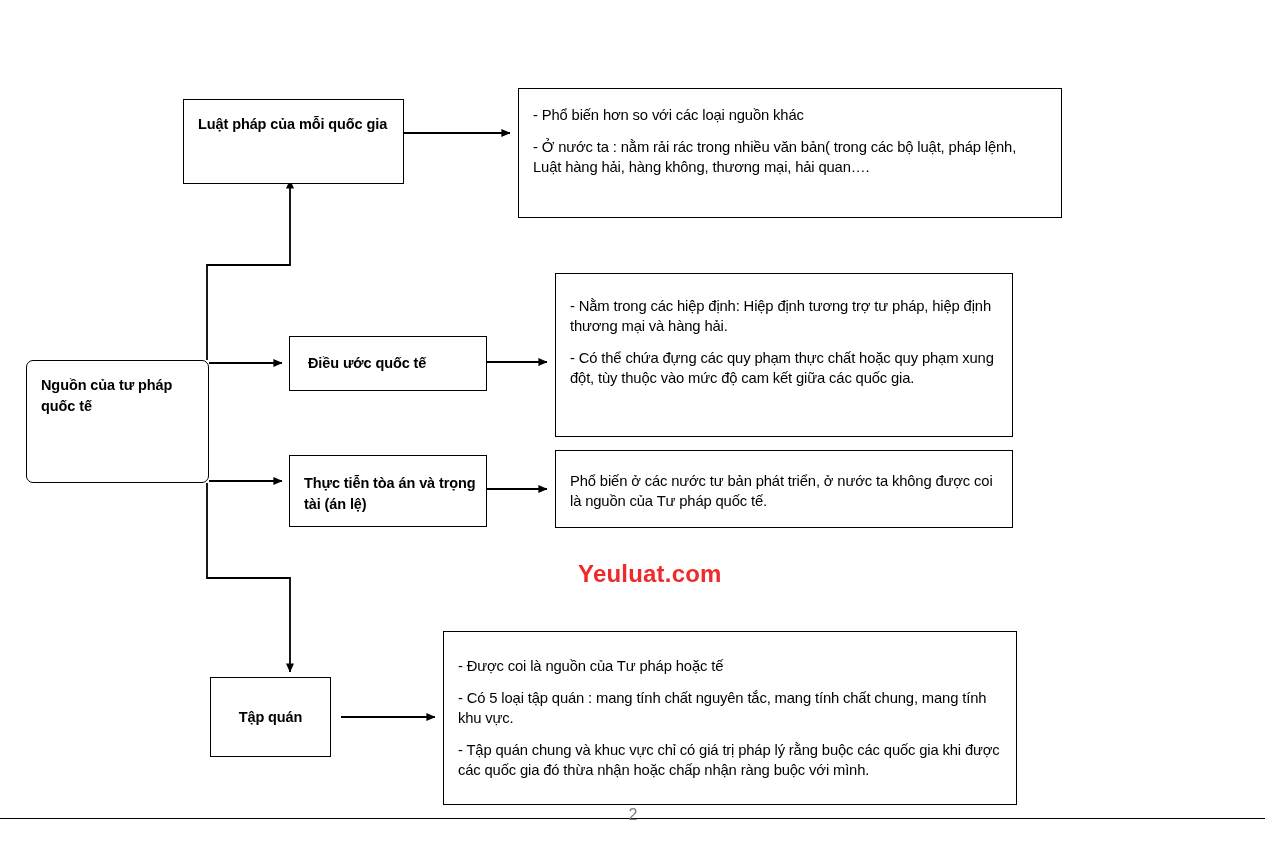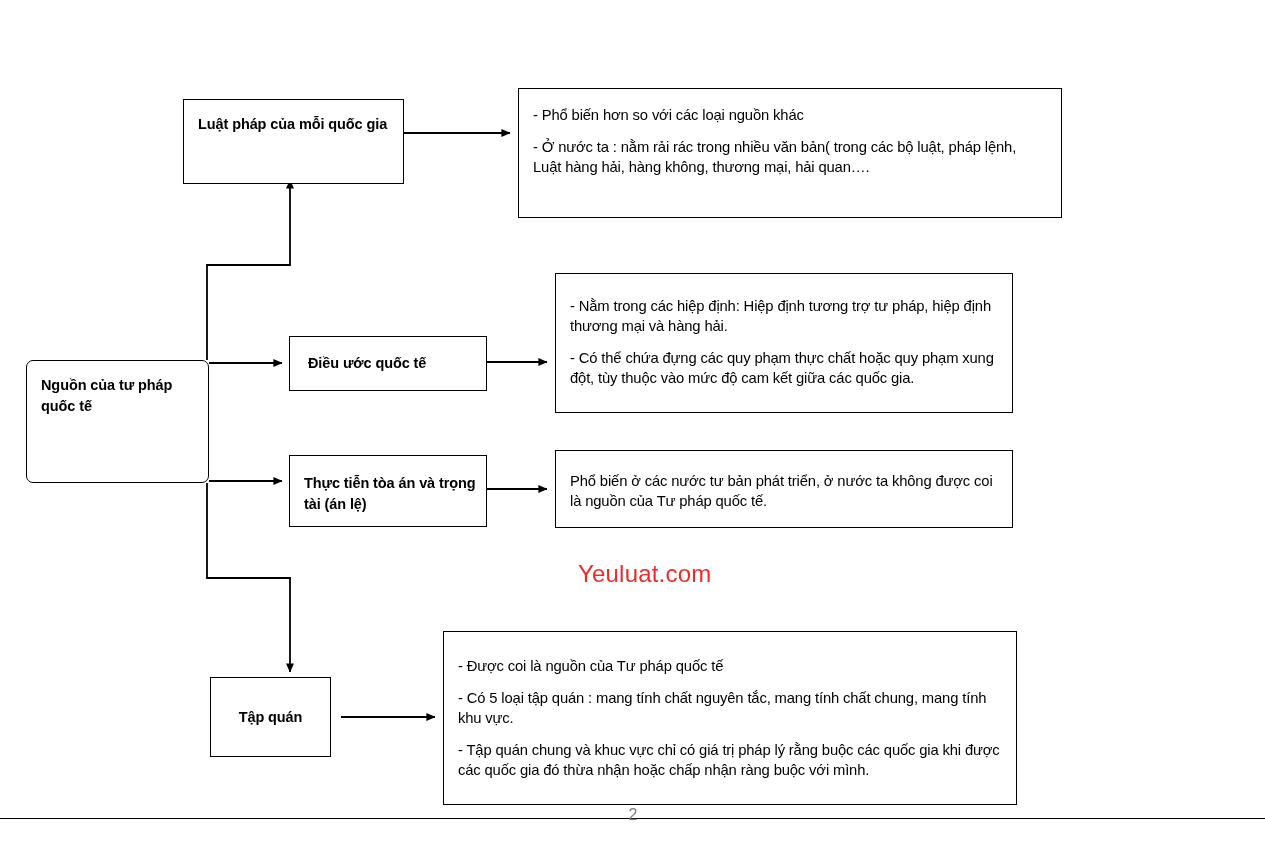--- a/index.html
+++ b/index.html
@@ -65,20 +65,21 @@
     height: 865px;
     overflow: visible;
     pointer-events: none;
   }
   .watermark {
     position: absolute;
     font-size: 24px;
     color: #ee2a2a;
     letter-spacing: 0.2px;
     white-space: nowrap;
+    font-weight: bold;
   }
   .page-rule {
     position: absolute;
     left: 0;
     width: 1265px;
     height: 0;
     border-top: 1.5px solid #000000;
   }
   .page-number {
     position: absolute;
@@ -142,39 +143,39 @@
 
   <div class="detail pad-detail" style="left:518px; top:88px; width:544px; height:130px;">
     <p>-  Phổ biến hơn so với các loại nguồn khác</p>
     <p>- Ở nước ta : nằm rải rác trong nhiều văn bản( trong các bộ luật, pháp lệnh, Luật hàng hải, hàng không,  thương mại, hải quan….</p>
   </div>
 
   <div class="node node-label center-node" style="left:289px; top:336px; width:198px; height:55px;">
     <span>Điều ước quốc tế</span>
   </div>
 
-  <div class="detail pad-detail" style="left:555px; top:273px; width:458px; height:140px; padding-top:22px;">
+  <div class="detail pad-detail" style="left:555px; top:273px; width:458px; height:164px; padding-top:22px;">
     <p>- Nằm trong các hiệp định: Hiệp định tương trợ tư pháp, hiệp định thương mại và hàng hải.</p>
     <p>- Có thể chứa đựng các quy phạm thực chất hoặc quy phạm xung đột, tùy thuộc vào mức độ cam kết giữa các quốc gia.</p>
   </div>
 
   <div class="node node-label pad-node" style="left:289px; top:455px; width:198px; height:72px; padding-top:17px;">
     <span>Thực tiễn tòa án và trọng tài (án lệ)</span>
   </div>
 
   <div class="detail pad-detail" style="left:555px; top:450px; width:458px; height:78px; padding-top:20px;">
     <p>Phổ biến ở các nước tư bản phát triển, ở nước ta không được coi là nguồn của Tư pháp quốc tế.</p>
   </div>
 
   <div class="node node-label center-node" style="left:210px; top:677px; width:121px; height:80px; padding-left:0; justify-content:center;">
     <span>Tập quán</span>
   </div>
 
   <div class="detail pad-detail" style="left:443px; top:631px; width:574px; height:174px; padding-top:24px;">
-    <p>- Được coi là nguồn của Tư pháp quốc tế</p>
+    <p>- Được coi là nguồn của Tư pháp hoặc tế</p>
     <p>- Có 5 loại tập quán : mang tính chất nguyên tắc, mang tính chất chung, mang tính khu vực.</p>
     <p>- Tập quán chung và khuc vực chỉ có giá trị pháp lý rằng buộc các quốc gia khi được các quốc gia đó thừa nhận hoặc chấp nhận ràng buộc với mình.</p>
   </div>
 
   <div class="watermark" style="left:578px; top:560px;">Yeuluat.com</div>
 
   <div class="page-rule" style="top:818px;"></div>
   <div class="page-number" style="left:600px; top:806px; width:66px;">2</div>
 
 </div>

